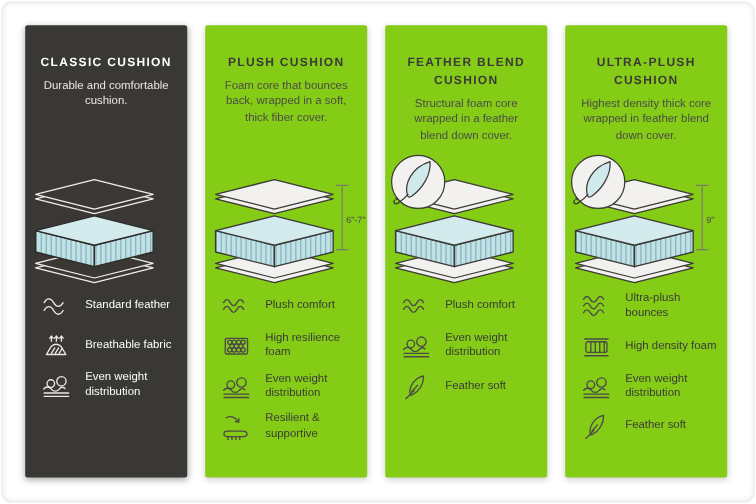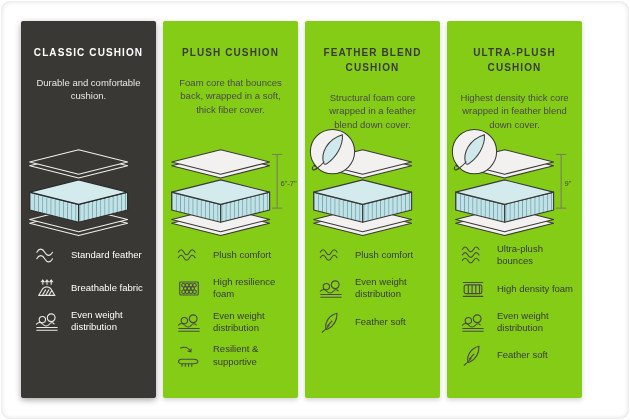--- a/index.html
+++ b/index.html
@@ -6,21 +6,21 @@
   .canvas {
     position:relative; width:630px; height:420px; overflow:hidden;
     background:#ffffff;
     font-family:"Liberation Sans", sans-serif;
   }
   .frame {
     position:absolute; inset:1px; border-radius:9px;
     box-shadow: inset 0 0 5px rgba(0,0,0,0.16);
     pointer-events:none; z-index:5;
   }
-  .cards { position:absolute; left:21px; top:21px; display:flex; gap:7px; }
+  .cards { position:absolute; left:21px; top:21px; display:flex; gap:15px; }
   .card {
     position:relative; width:135px; height:377px; box-sizing:border-box;
     padding:0 12px; border-radius:2px;
   }
   .card.dark {
     background:#3a3834; color:#ffffff;
     box-shadow:0 2px 6px rgba(0,0,0,0.35);
     --card-bg:#3a3834; --plate-stroke:#f1efec; --box-stroke:#2b2a27;
     --icon:#eae8e5; --text:#ffffff; --desc:#e9e7e4;
   }
@@ -28,21 +28,21 @@
     background:#84cc16; color:#3b3a38;
     box-shadow:0 2px 5px rgba(0,0,0,0.18);
     --card-bg:#f2f1ef; --plate-stroke:#3b3a37; --box-stroke:#3b3a37;
     --icon:#4b4a48; --text:#3b3a38; --desc:#4b4a48;
   }
   .card h2 {
     margin:24px 0 0; text-align:center; color:var(--text);
     font-size:10px; font-weight:bold; letter-spacing:1.1px; line-height:1.5;
   }
   .card .desc {
-    margin:16px auto 0; max-width:110px; text-align:center;
+    margin:5px auto 0; max-width:110px; text-align:center;
     font-size:9.5px; line-height:1.4; color:var(--desc);
   }
   .illus { position:absolute; top:108px; left:50%; transform:translateX(-50%); width:130px; }
   .stack-svg { display:block; width:130px; overflow:visible; }
   .plate { fill:var(--card-bg); stroke:var(--plate-stroke); stroke-width:1.1; stroke-linejoin:round; }
   .boxedge { stroke:var(--box-stroke); stroke-width:1.2; stroke-linejoin:round; }
   .dim line { stroke:#77756f; stroke-width:1; }
   .dim text { font-size:8px; fill:#4b4a48; font-family:"Liberation Sans", sans-serif; }
   .features { position:absolute; top:222px; left:13px; right:5px; list-style:none; margin:0; padding:0; }
   .features li { display:flex; align-items:center; gap:11px; margin-bottom:9px; min-height:24px; }

